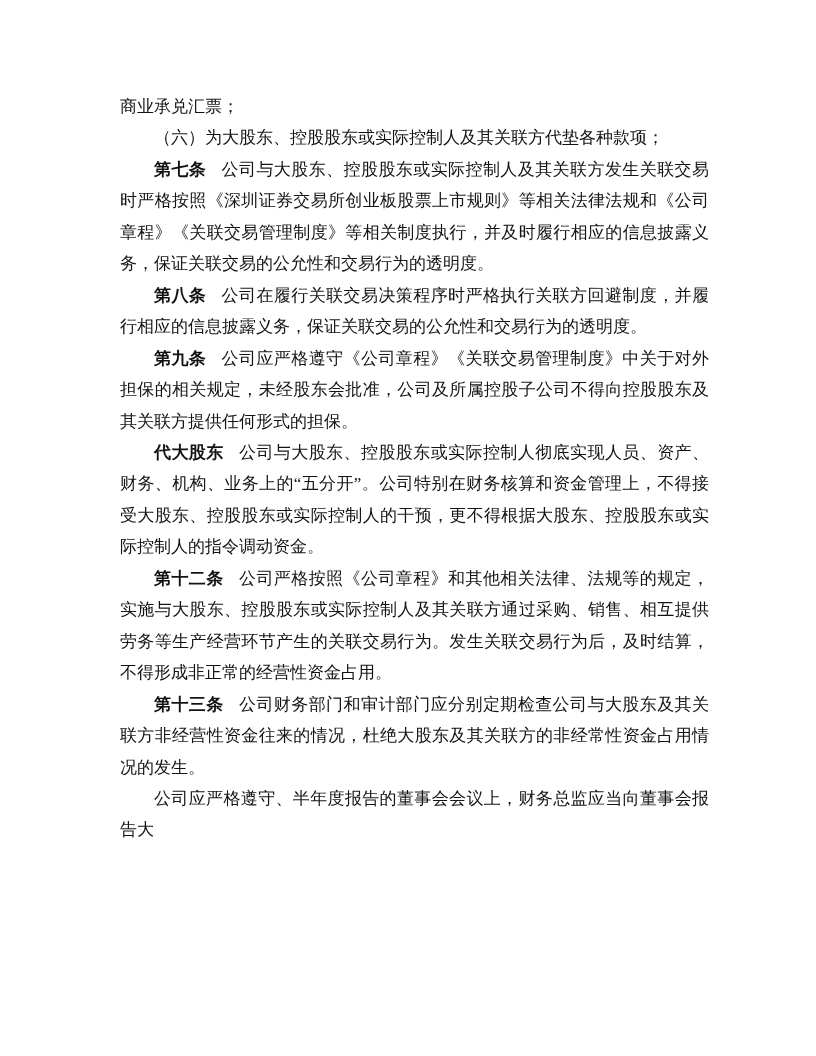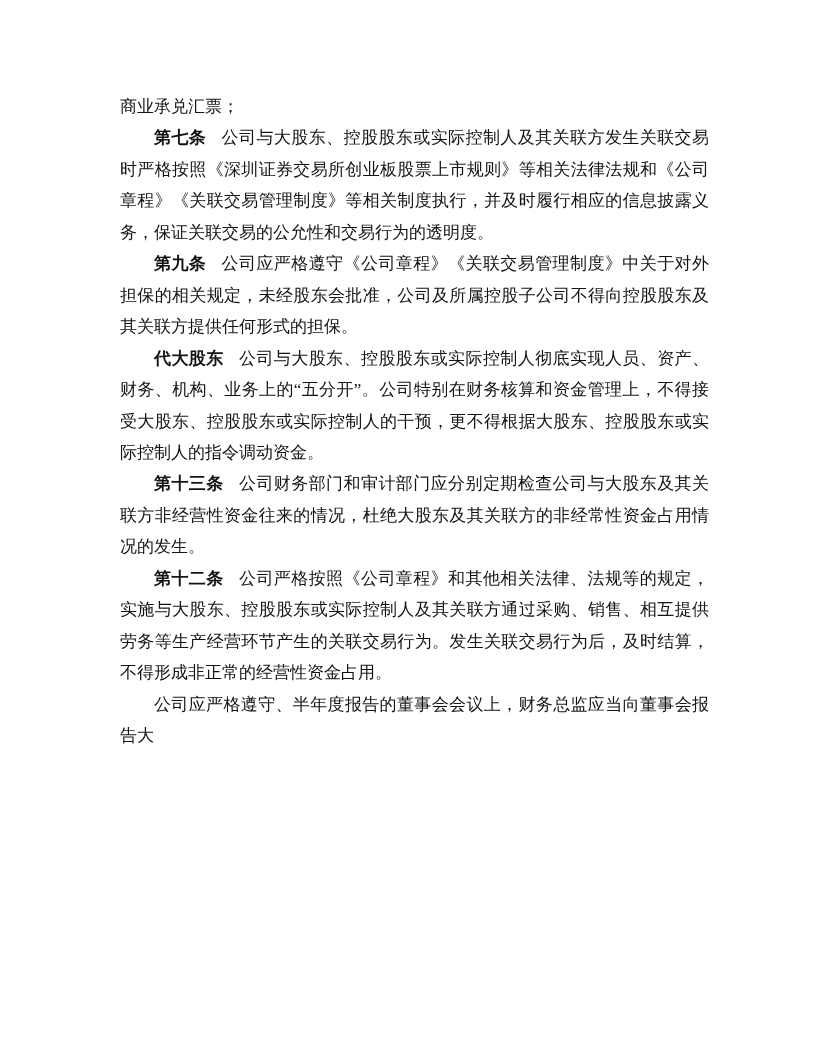--- a/index.html
+++ b/index.html
@@ -40,40 +40,44 @@
 </style>
 </head>
 <body>
 
 <div class="page">
   <div class="content">
 
     <p>商业承兑汇票；</p>
 
 
+    <p class="indent">（六）为大股东、控股股东或实际控制人及其关联方代垫各种款项；</p>
 
 
     <p class="indent">
       <span class="art-num">第七条</span><span>公司与大股东、控股股东或实际控制人及其关联方发生关联交易时严格按照《深圳证券交易所创业板股票上市规则》等相关法律法规和《公司章程》《关联交易管理制度》等相关制度执行，并及时履行相应的信息披露义务，保证关联交易的公允性和交易行为的透明度。</span>
     </p>
 
+    <p class="indent">
+      <span class="art-num">第八条</span><span>公司在履行关联交易决策程序时严格执行关联方回避制度，并履行相应的信息披露义务，保证关联交易的公允性和交易行为的透明度。</span>
+    </p>
 
     <p class="indent">
       <span class="art-num">第九条</span><span>公司应严格遵守《公司章程》《关联交易管理制度》中关于对外担保的相关规定，未经股东会批准，公司及所属控股子公司不得向控股股东及其关联方提供任何形式的担保。</span>
     </p>
 
 
     <p class="indent">
       <span class="art-num">代大股东</span><span>公司与大股东、控股股东或实际控制人彻底实现人员、资产、财务、机构、业务上的“五分开”。公司特别在财务核算和资金管理上，不得接受大股东、控股股东或实际控制人的干预，更不得根据大股东、控股股东或实际控制人的指令调动资金。</span>
     </p>
 
     <p class="indent">
-      <span class="art-num">第十三条</span><span>公司财务部门和审计部门应分别定期检查公司与大股东及其关联方非经营性资金往来的情况，杜绝大股东及其关联方的非经常性资金占用情况的发生。</span>
+      <span class="art-num">第十二条</span><span>公司严格按照《公司章程》和其他相关法律、法规等的规定，实施与大股东、控股股东或实际控制人及其关联方通过采购、销售、相互提供劳务等生产经营环节产生的关联交易行为。发生关联交易行为后，及时结算，不得形成非正常的经营性资金占用。</span>
     </p>
 
     <p class="indent">
-      <span class="art-num">第十二条</span><span>公司严格按照《公司章程》和其他相关法律、法规等的规定，实施与大股东、控股股东或实际控制人及其关联方通过采购、销售、相互提供劳务等生产经营环节产生的关联交易行为。发生关联交易行为后，及时结算，不得形成非正常的经营性资金占用。</span>
+      <span class="art-num">第十三条</span><span>公司财务部门和审计部门应分别定期检查公司与大股东及其关联方非经营性资金往来的情况，杜绝大股东及其关联方的非经常性资金占用情况的发生。</span>
     </p>
 
     <p class="indent">公司应严格遵守、半年度报告的董事会会议上，财务总监应当向董事会报告大</p>
 
   </div>
 </div>
 
 </body></html>

